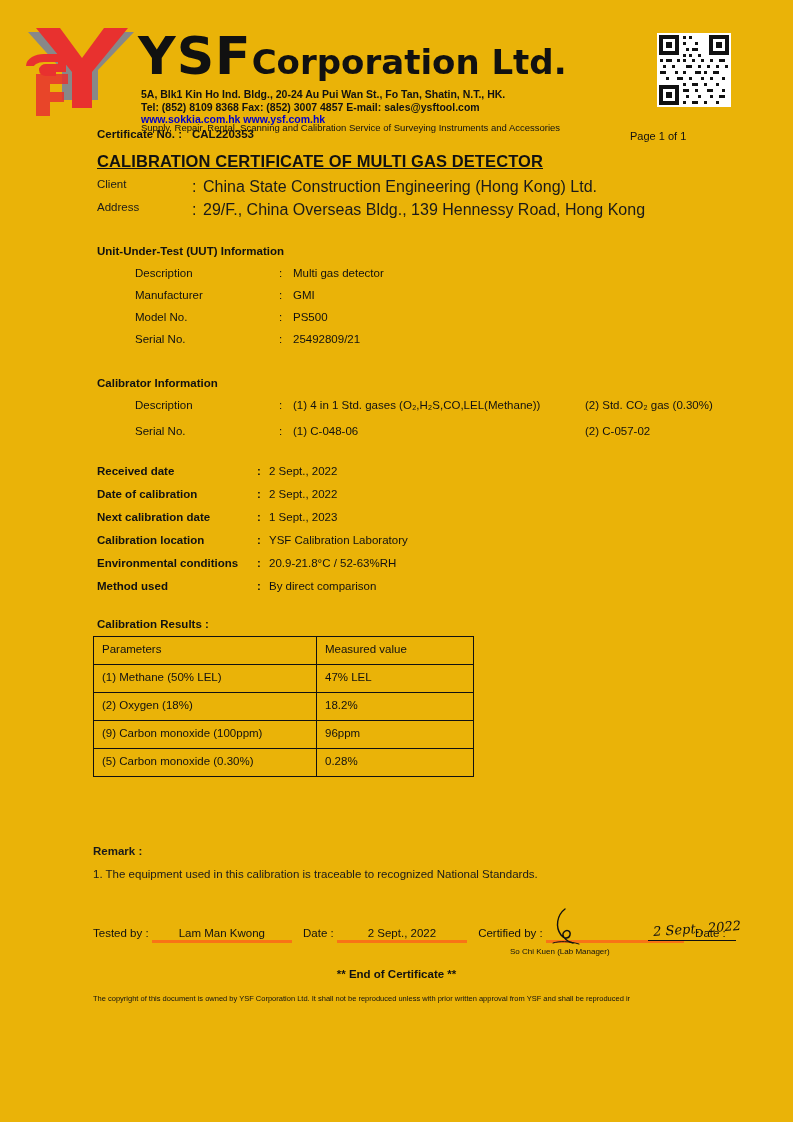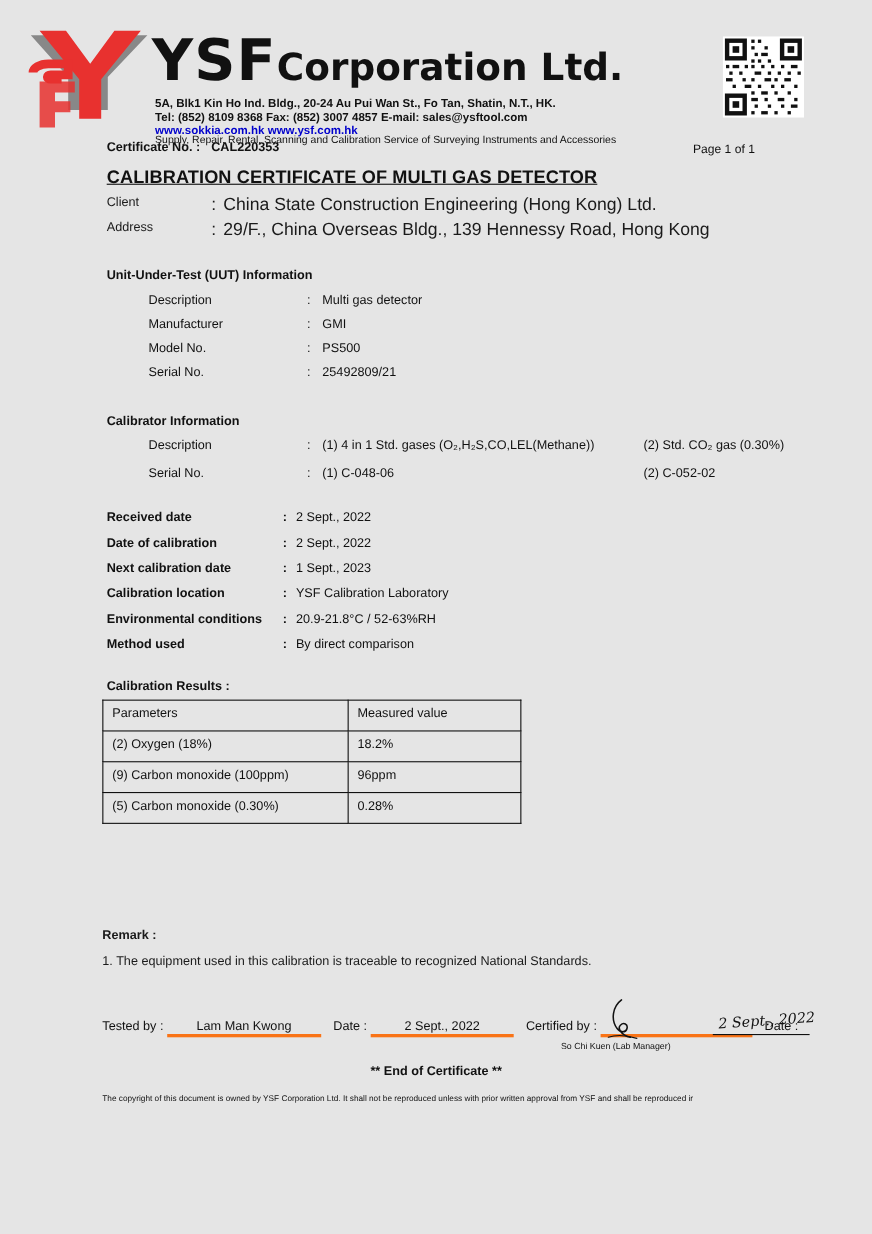--- a/index.html
+++ b/index.html
@@ -14,21 +14,21 @@
     font-family: "Liberation Sans", sans-serif;
     color: #1a1a1a;
     overflow: hidden;
   }
 
   .page {
     position: absolute;
     left: 0; top: 0;
     width: 793px;
     height: 1122px;
-    background: #e5e5e5;
+    background: #eab308;
   }
 
   
   .logo-block {
     position: absolute;
     left: 22px;
     top: 22px;
     width: 120px;
     height: 100px;
   }
@@ -413,21 +413,21 @@
   <div class="kv calb" style="top:399px;">
     <span class="k">Description</span>
     <span class="c">:</span>
     <span class="v">(1) 4 in 1 Std. gases (O₂,H₂S,CO,LEL(Methane))</span>
     <span class="v2">(2) Std. CO₂ gas (0.30%)</span>
   </div>
   <div class="kv calb" style="top:425px;">
     <span class="k">Serial No.</span>
     <span class="c">:</span>
     <span class="v">(1) C-048-06</span>
-    <span class="v2">(2) C-052-02</span>
+    <span class="v2">(2) C-057-02</span>
   </div>
 
   <div class="dates" style="top:465px;">
     <span class="k">Received date</span>
     <span class="c">:</span>
     <span class="v">2 Sept., 2022</span>
   </div>
   <div class="dates" style="top:488px;">
     <span class="k">Date of calibration</span>
     <span class="c">:</span>
@@ -453,20 +453,24 @@
     <span class="c">:</span>
     <span class="v">By direct comparison</span>
   </div>
 
   <div class="results-label">Calibration Results :</div>
   <table class="results">
     <tbody>
       <tr>
         <td class="c1">Parameters</td>
         <td class="c2">Measured value</td>
+      </tr>
+      <tr>
+        <td class="c1">(1) Methane (50% LEL)</td>
+        <td class="c2">47% LEL</td>
       </tr>
       <tr>
         <td class="c1">(2) Oxygen (18%)</td>
         <td class="c2">18.2%</td>
       </tr>
       <tr>
         <td class="c1">(9) Carbon monoxide (100ppm)</td>
         <td class="c2">96ppm</td>
       </tr>
       <tr>

